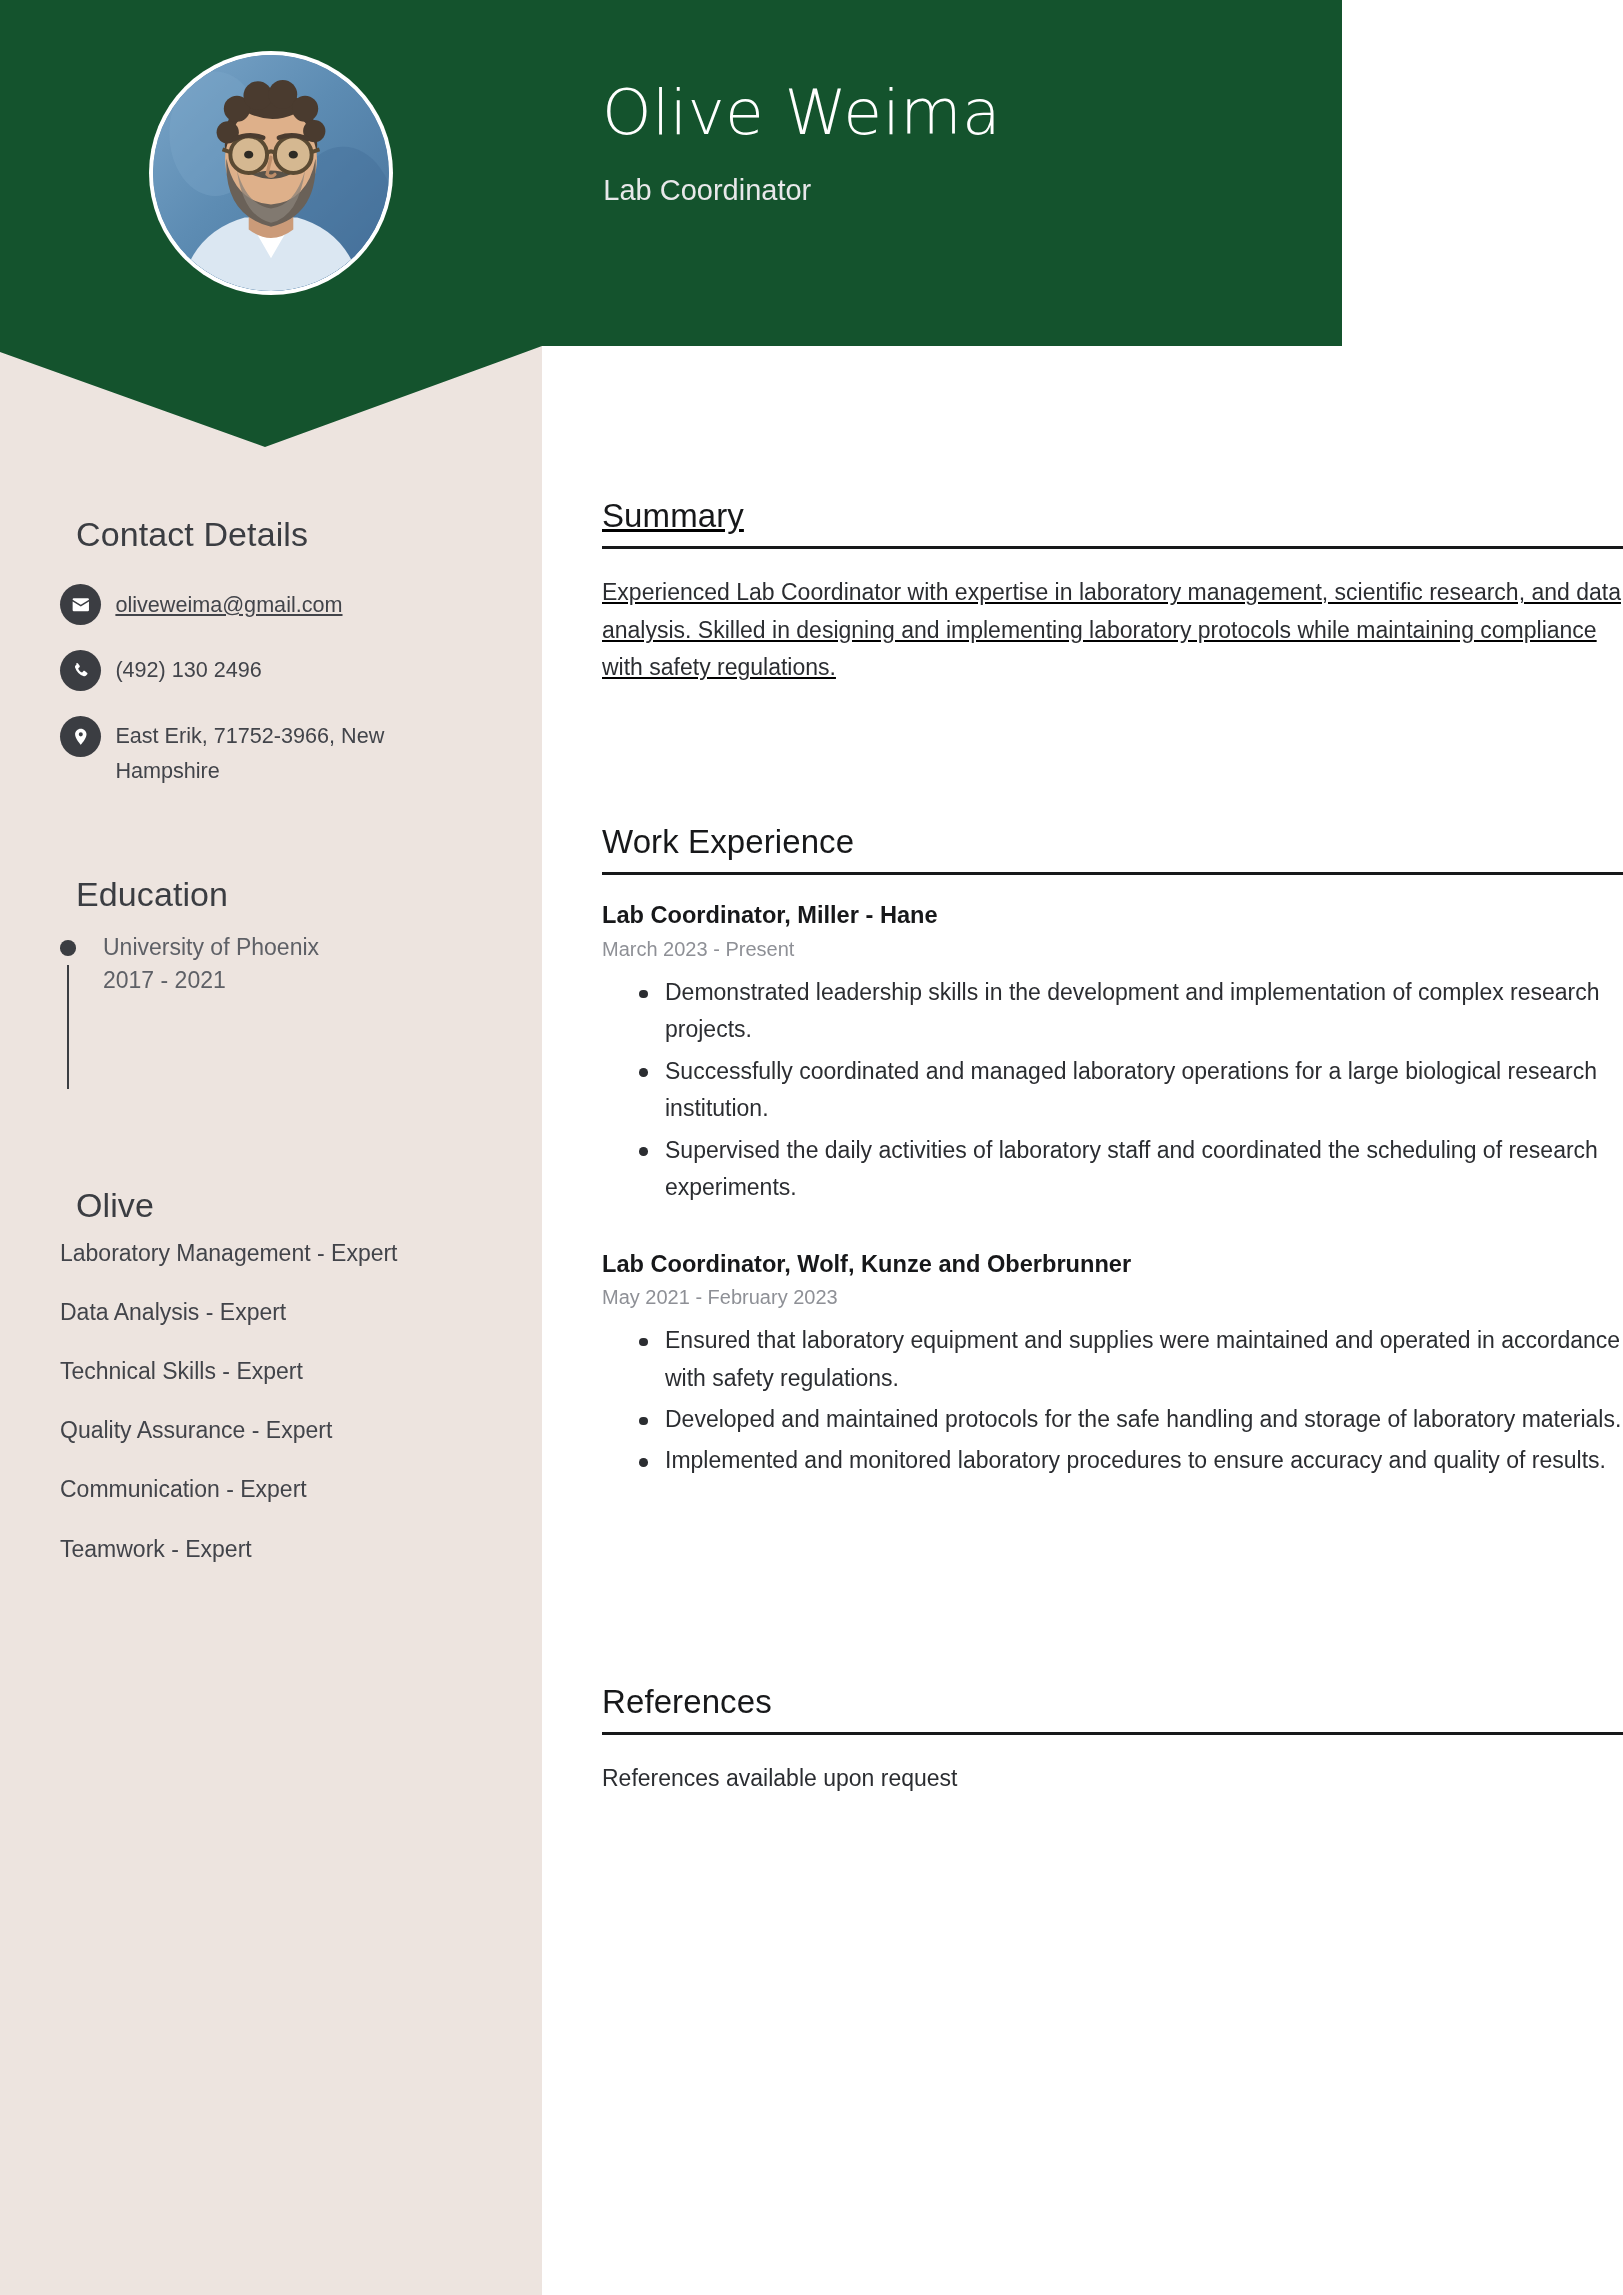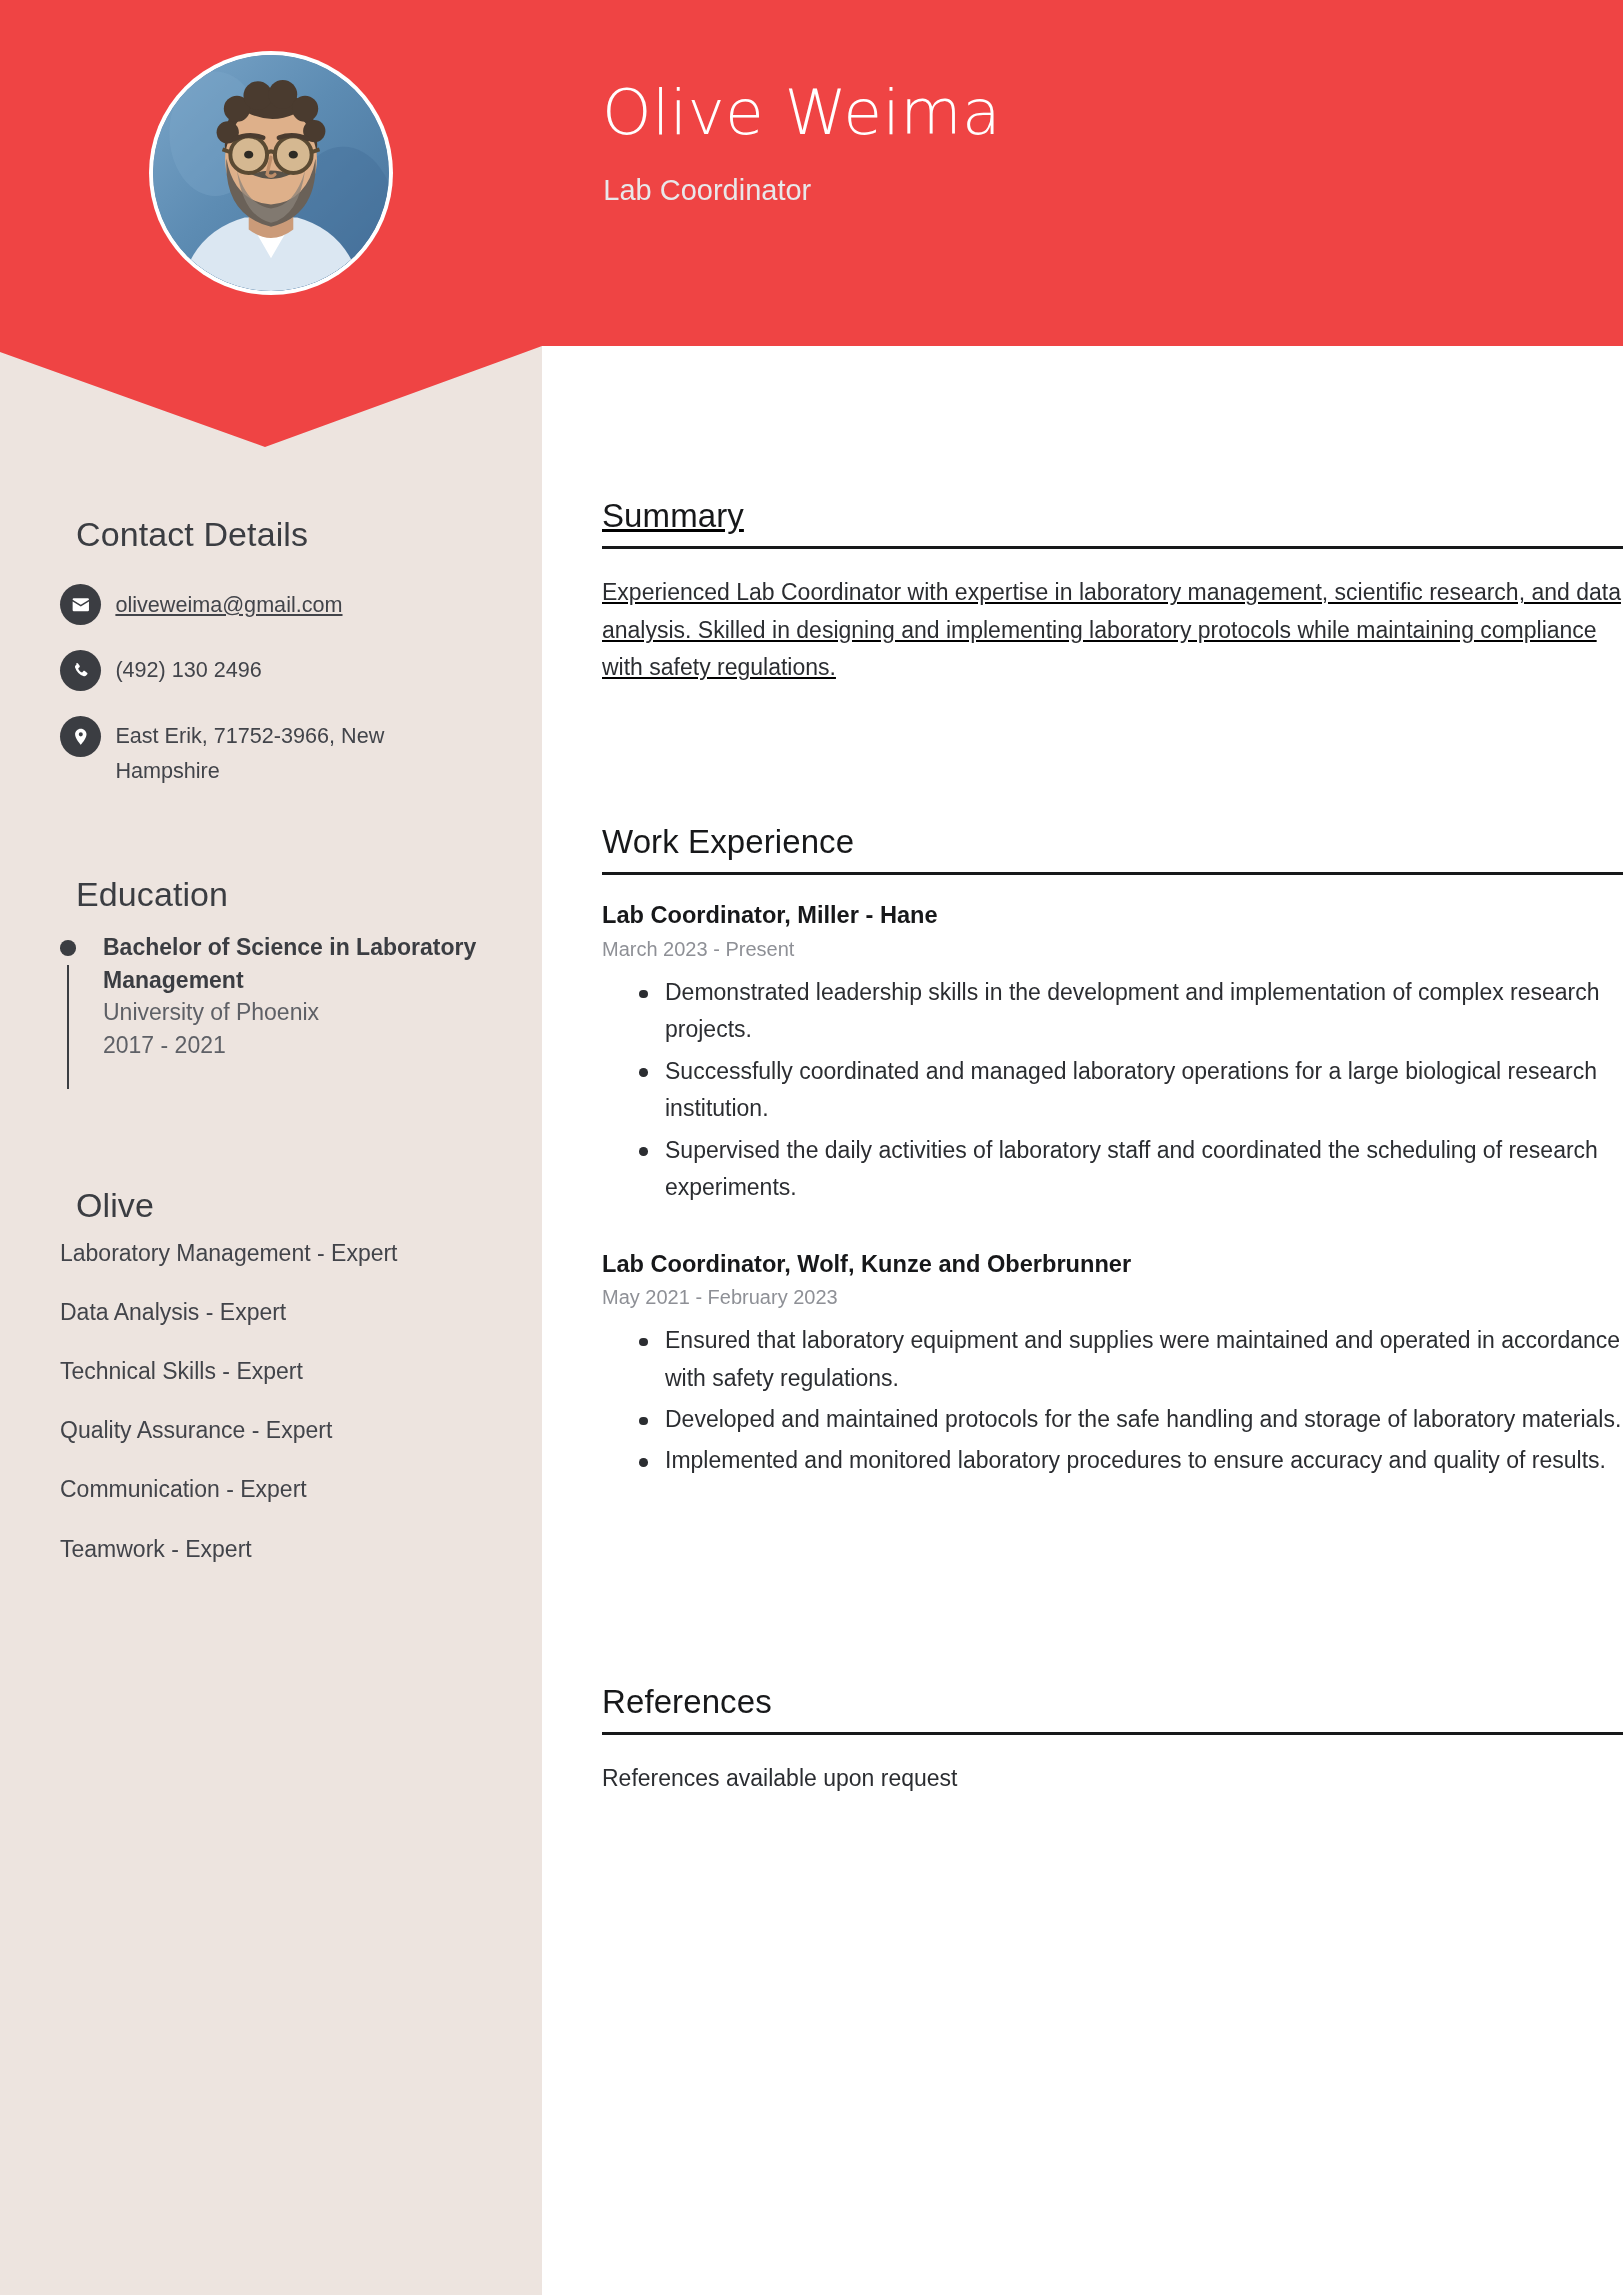--- a/index.html
+++ b/index.html
@@ -14,22 +14,22 @@
   .page{position:relative;width:1623px;height:2295px;background:#fff;overflow:hidden;}
 
   
   .sidebar-bg{
     position:absolute;left:0;top:0;width:542px;height:2295px;
     background:#EDE4DF;
   }
 
   
   .header{
-    position:absolute;left:0;top:0;width:1623px;height:452px;
-    background:#ef4444;
+    position:absolute;left:0;top:0;width:1342px;height:452px;
+    background:#14532d;
     clip-path:polygon(0 0,1623px 0,1623px 346px,542px 346px,265px 447px,0 352px);
   }
 
   .avatar-wrap{
     position:absolute;left:149px;top:51px;width:244px;height:244px;
     border-radius:50%;
     background:#ffffff;
     padding:0;box-sizing:border-box;
     display:flex;align-items:center;justify-content:center;
   }
@@ -242,21 +242,20 @@
       <span class="ctext">East Erik, 71752-3966, New Hampshire</span>
     </div>
   </div>
 
   <h2 class="side-h" id="education-heading">Education</h2>
 
   <div class="edu-block">
     <div class="edu-item">
       <span class="edu-dot"></span>
       <span class="edu-line"></span>
-      <p class="edu-degree">Bachelor of Science in Laboratory Management</p>
       <p class="edu-school">University of Phoenix</p>
       <p class="edu-dates">2017 - 2021</p>
     </div>
   </div>
 
   <h2 class="side-h" id="skills-heading">Olive</h2>
 
   <div class="skills-list">
     <p class="skill">Laboratory Management - Expert</p>
     <p class="skill">Data Analysis - Expert</p>

